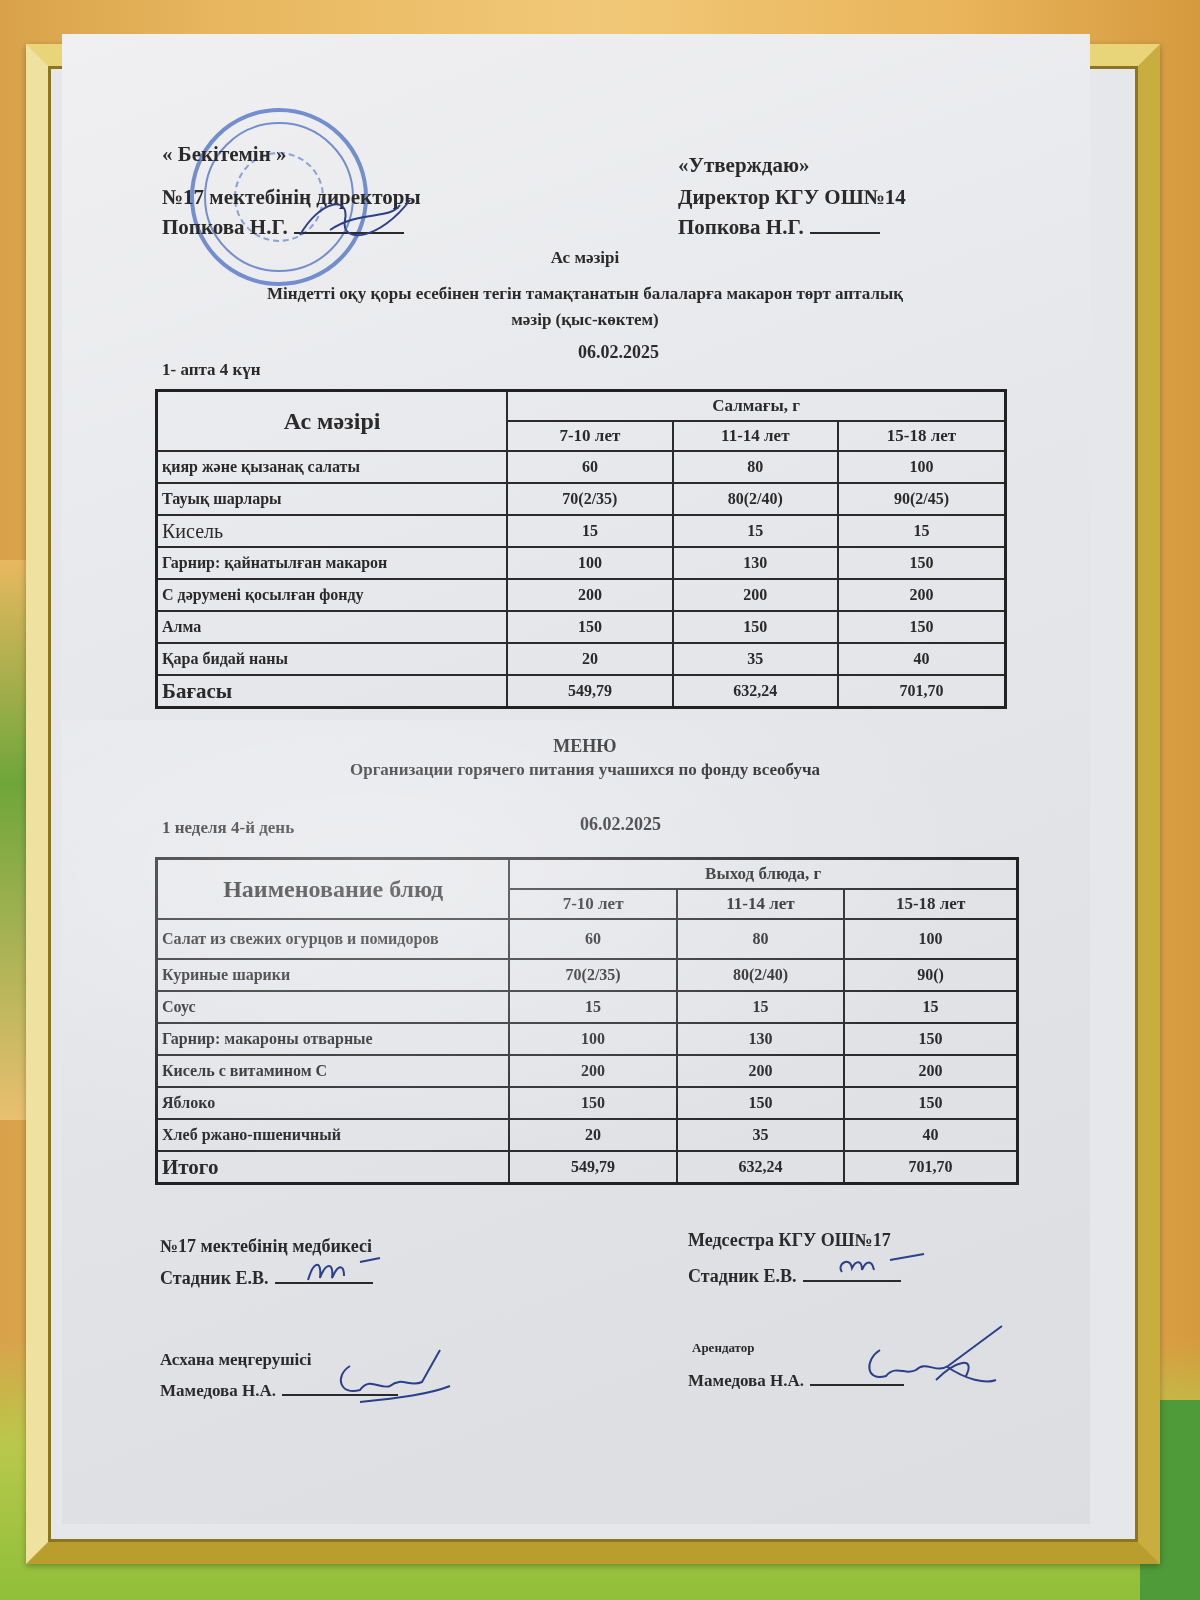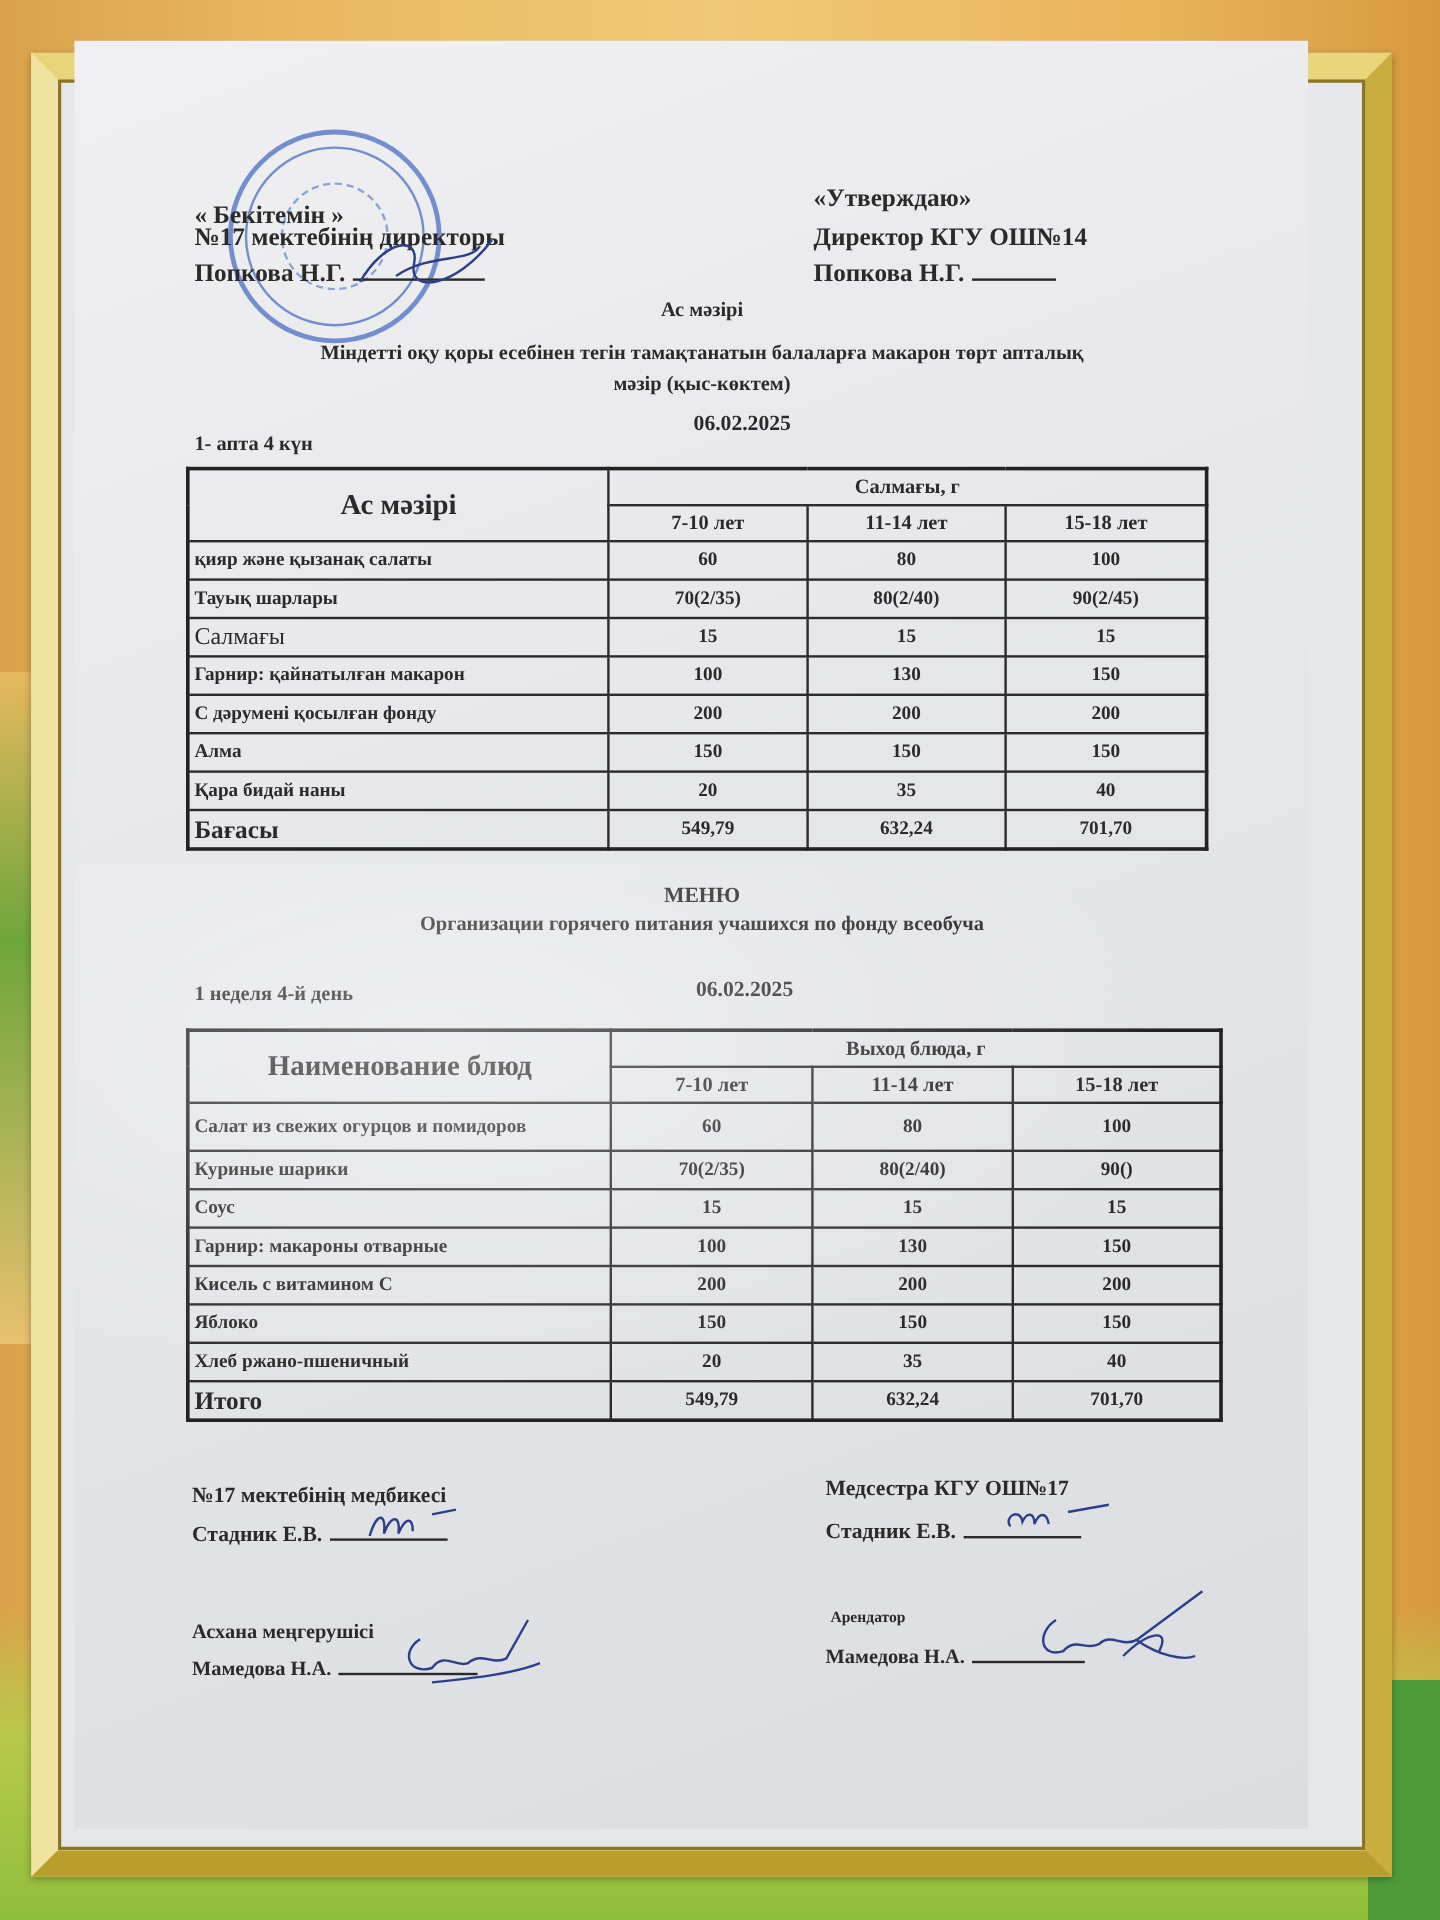--- a/index.html
+++ b/index.html
@@ -78,21 +78,21 @@
 
 <div class="wall-bottom"></div>
 <div class="wall-left-green"></div>
 <div class="wall-right-green"></div>
 
 <div class="frame"></div>
 <div class="paper"></div>
 
 <div class="stamp"></div>
 
-<div class="t hdr" style="left:162px;top:166px;">« Бекітемін »</div>
+<div class="t hdr" style="left:162px;top:141px;">« Бекітемін »</div>
 <div class="t hdr" style="left:162px;top:184px;">№17 мектебінің директоры</div>
 <div class="t hdr" style="left:162px;top:214px;">
   <span>Попкова Н.Г.</span><span class="sig-line"></span>
 </div>
 
 <div class="t hdr" style="left:678px;top:152px;">«Утверждаю»</div>
 <div class="t hdr" style="left:678px;top:184px;">Директор КГУ ОШ№14</div>
 <div class="t hdr" style="left:678px;top:214px;">
   <span>Попкова Н.Г.</span><span class="sig-line short"></span>
 </div>
@@ -126,21 +126,21 @@
     <td class="num">80</td>
     <td class="num">100</td>
   </tr>
   <tr>
     <td>Тауық шарлары</td>
     <td class="num">70(2/35)</td>
     <td class="num">80(2/40)</td>
     <td class="num">90(2/45)</td>
   </tr>
   <tr>
-    <td style="font-weight:normal;font-size:20px;">Салмағы</td>
+    <td style="font-weight:normal;font-size:20px;">Кисель</td>
     <td class="num">15</td>
     <td class="num">15</td>
     <td class="num">15</td>
   </tr>
   <tr>
     <td>Гарнир: қайнатылған макарон</td>
     <td class="num">100</td>
     <td class="num">130</td>
     <td class="num">150</td>
   </tr>

